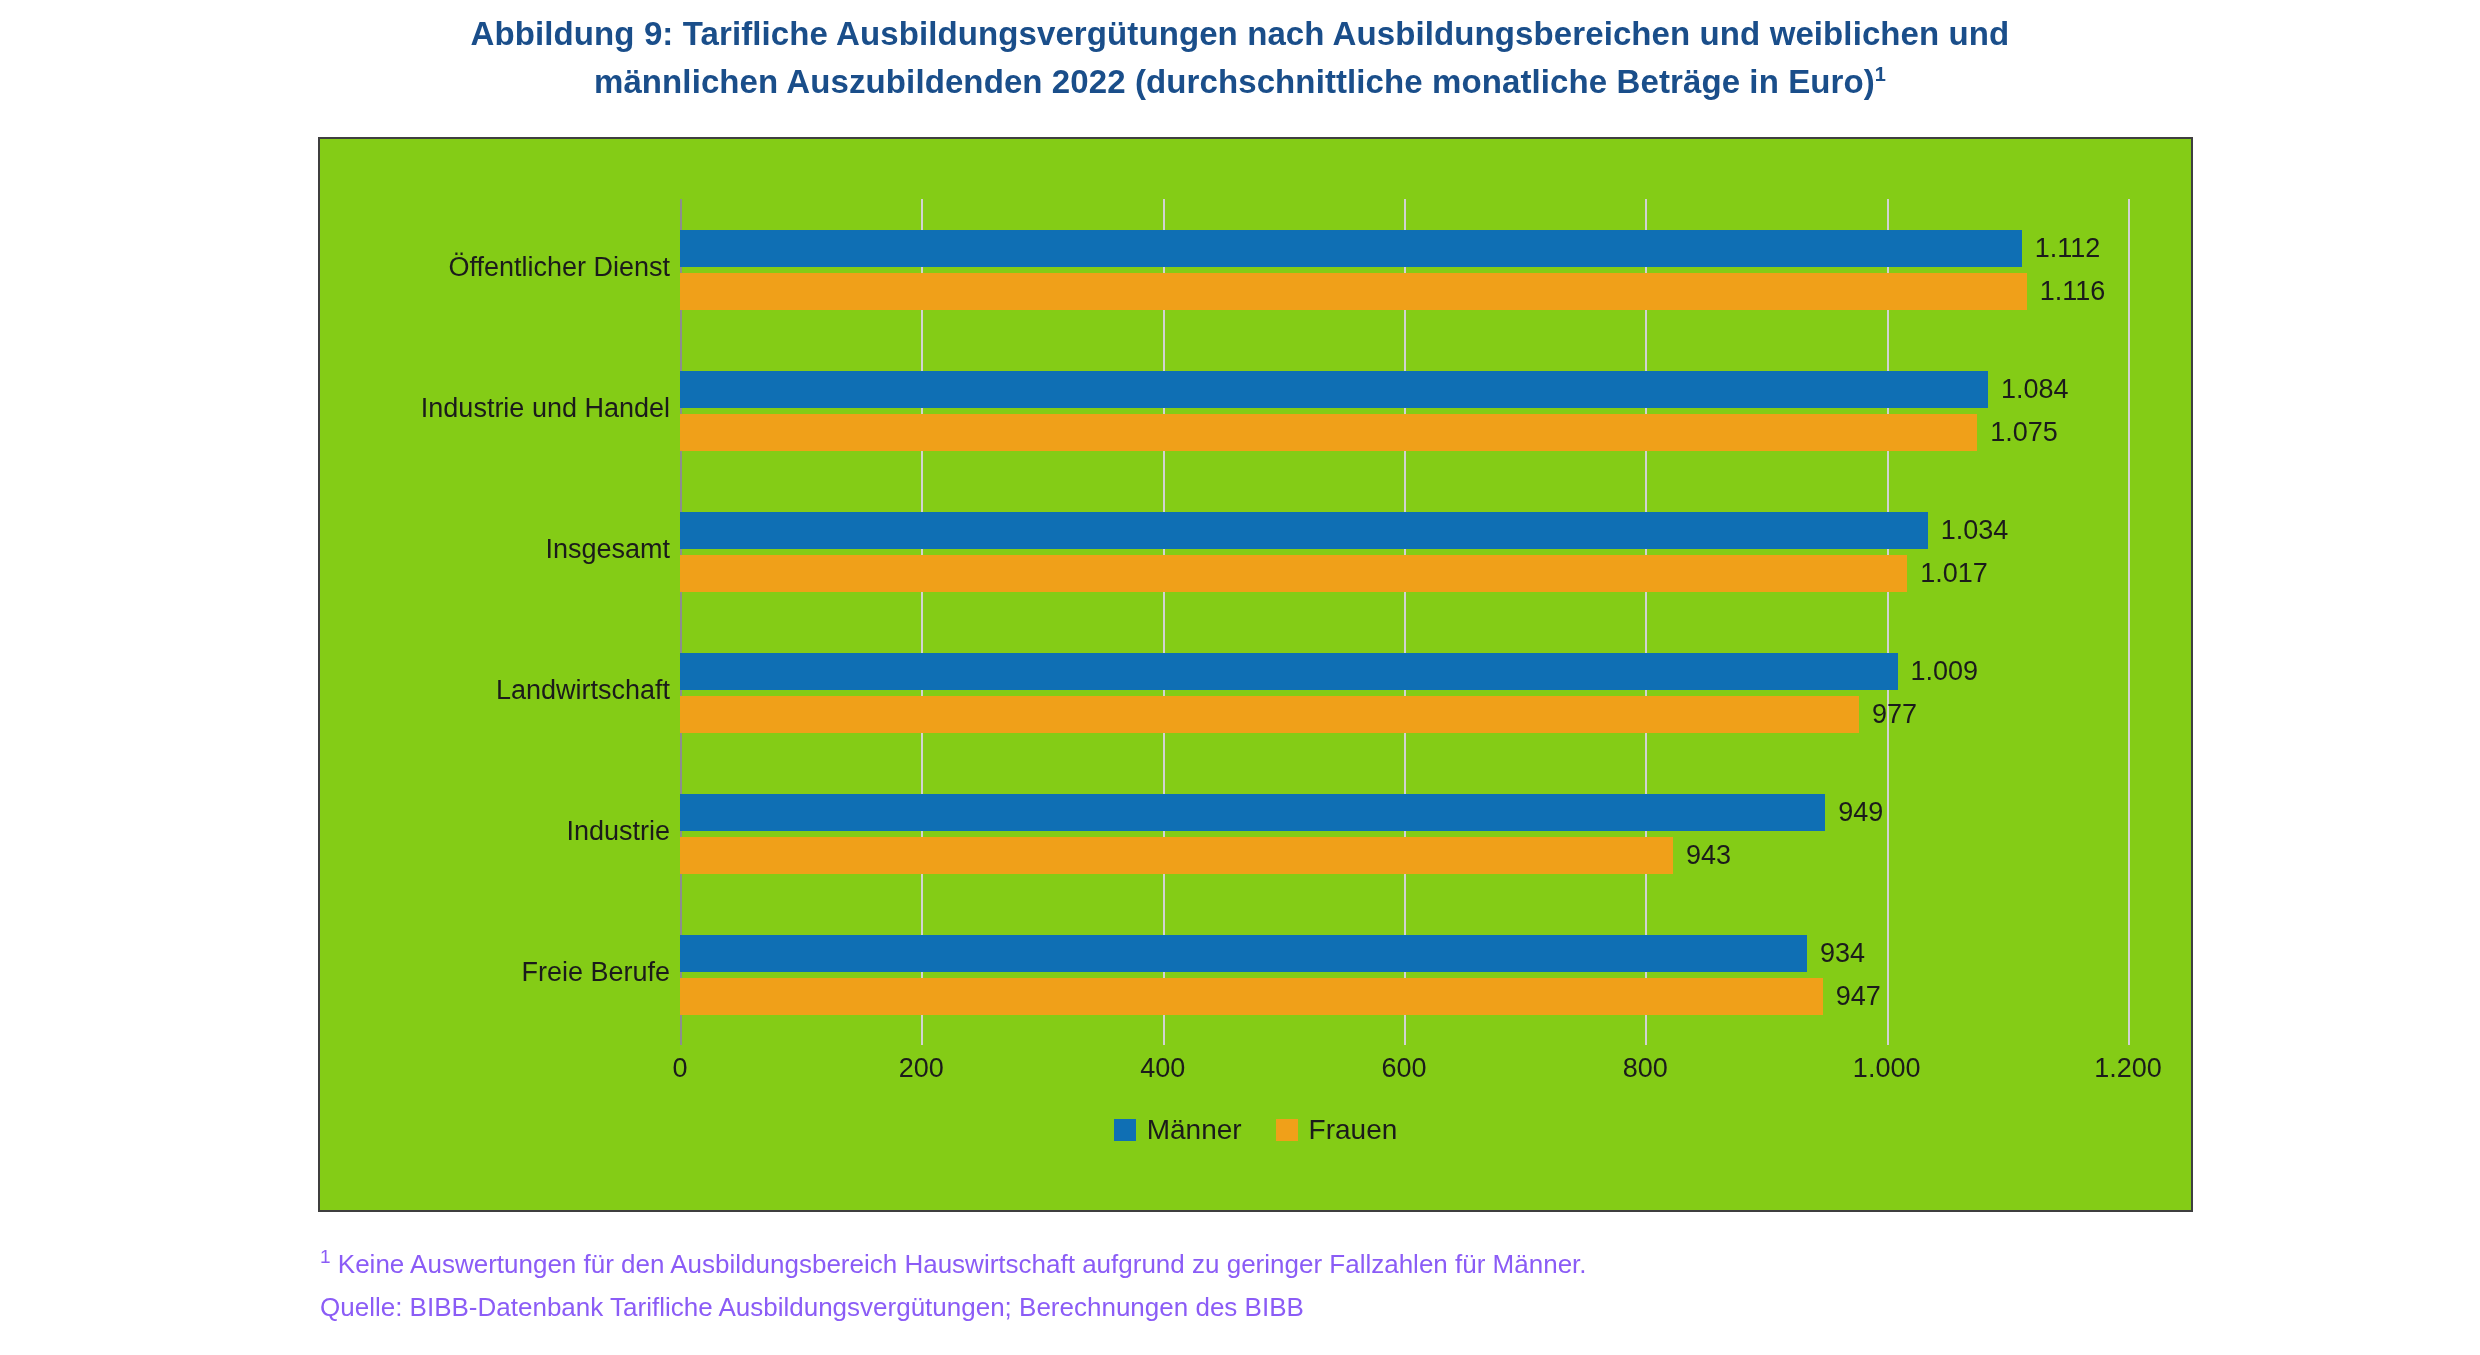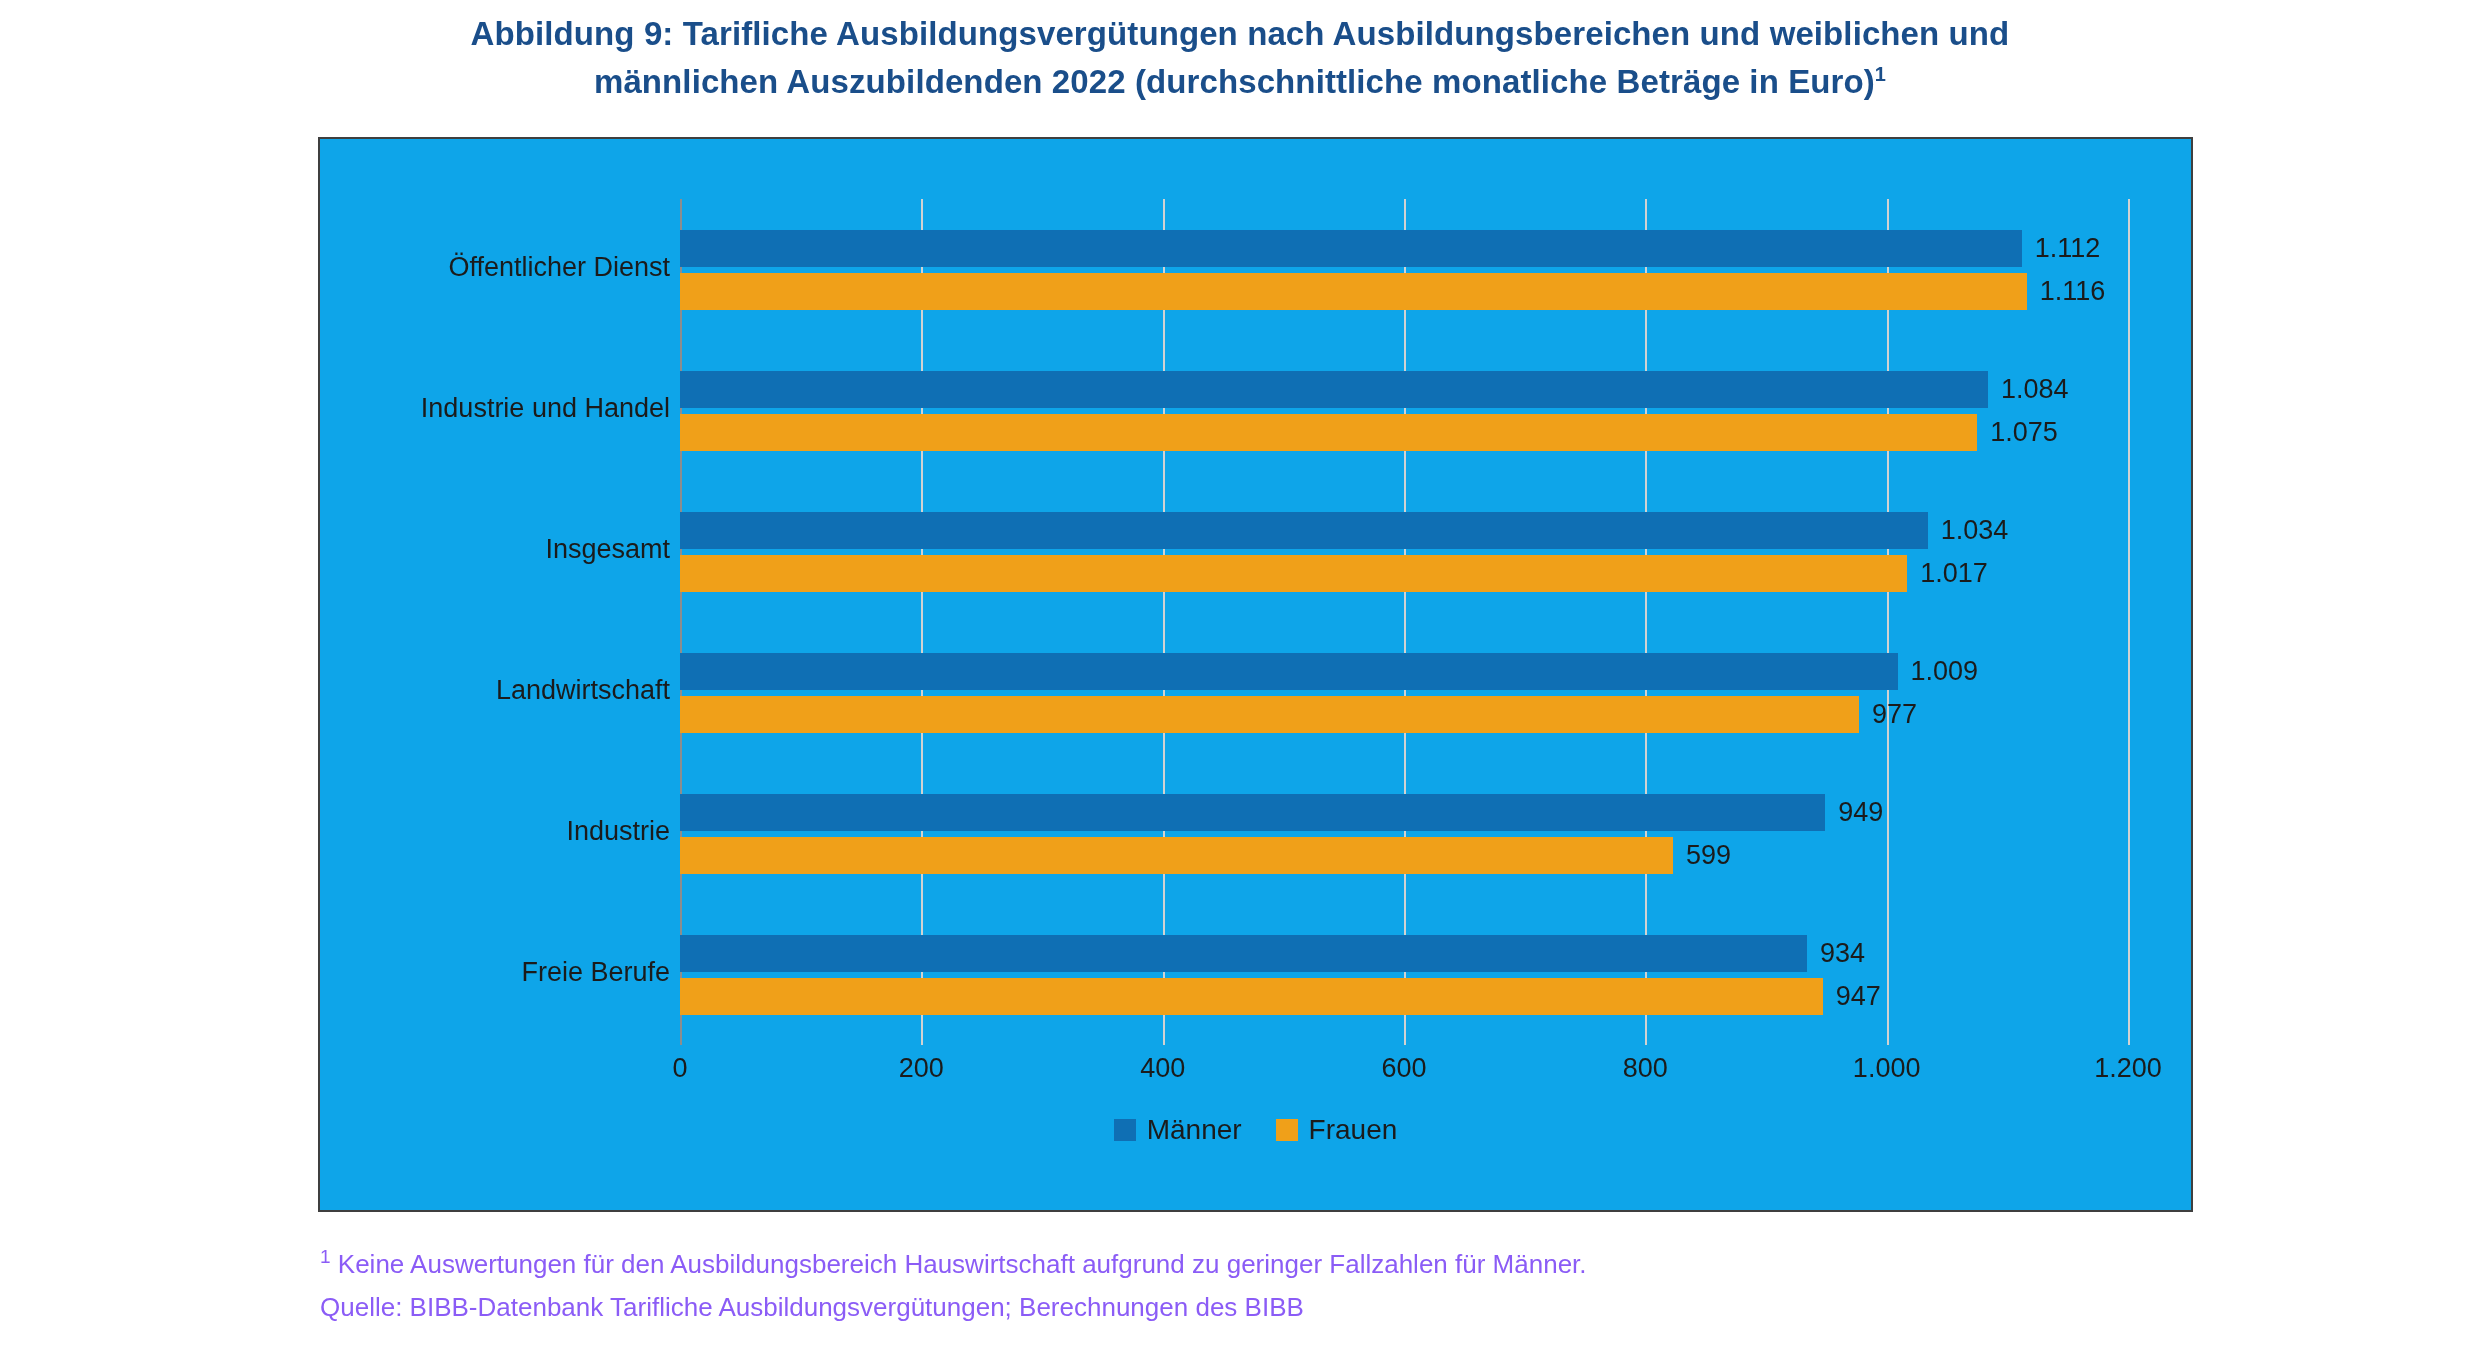--- a/index.html
+++ b/index.html
@@ -45,21 +45,21 @@
 
   
   .chart-frame {
     position: absolute;
     left: 318px;
     top: 137px;
     width: 1875px;
     height: 1075px;
     border: 2px solid #3f3f3f;
     box-sizing: border-box;
-    background: #0ea5e9;
+    background: #84cc16;
   }
 
   
   .plot {
     position: absolute;
     left: 360px;          
     top: 60px;
     width: 1448px;        
     height: 846px;
     box-sizing: border-box;
@@ -255,21 +255,21 @@
             <div class="bar-value" style="left: 1178.91px;">977</div>
           </div>
         </div>
         <div class="group" style="top: 564px; height: 141px;">
           <div class="bar-row" style="top: 30.5px; width: 1448px; height: 37px;">
             <div class="bar maenner" style="width: 1145.13px; background: rgb(15, 111, 180);"></div>
             <div class="bar-value" style="left: 1145.13px;">949</div>
           </div>
           <div class="bar-row" style="top: 73.5px; width: 1448px; height: 37px;">
             <div class="bar frauen" style="width: 993.087px; background: rgb(240, 160, 25);"></div>
-            <div class="bar-value" style="left: 993.087px;">599</div>
+            <div class="bar-value" style="left: 993.087px;">943</div>
           </div>
         </div>
         <div class="group" style="top: 705px; height: 141px;">
           <div class="bar-row" style="top: 30.5px; width: 1448px; height: 37px;">
             <div class="bar maenner" style="width: 1127.03px; background: rgb(15, 111, 180);"></div>
             <div class="bar-value" style="left: 1127.03px;">934</div>
           </div>
           <div class="bar-row" style="top: 73.5px; width: 1448px; height: 37px;">
             <div class="bar frauen" style="width: 1142.71px; background: rgb(240, 160, 25);"></div>
             <div class="bar-value" style="left: 1142.71px;">947</div>

